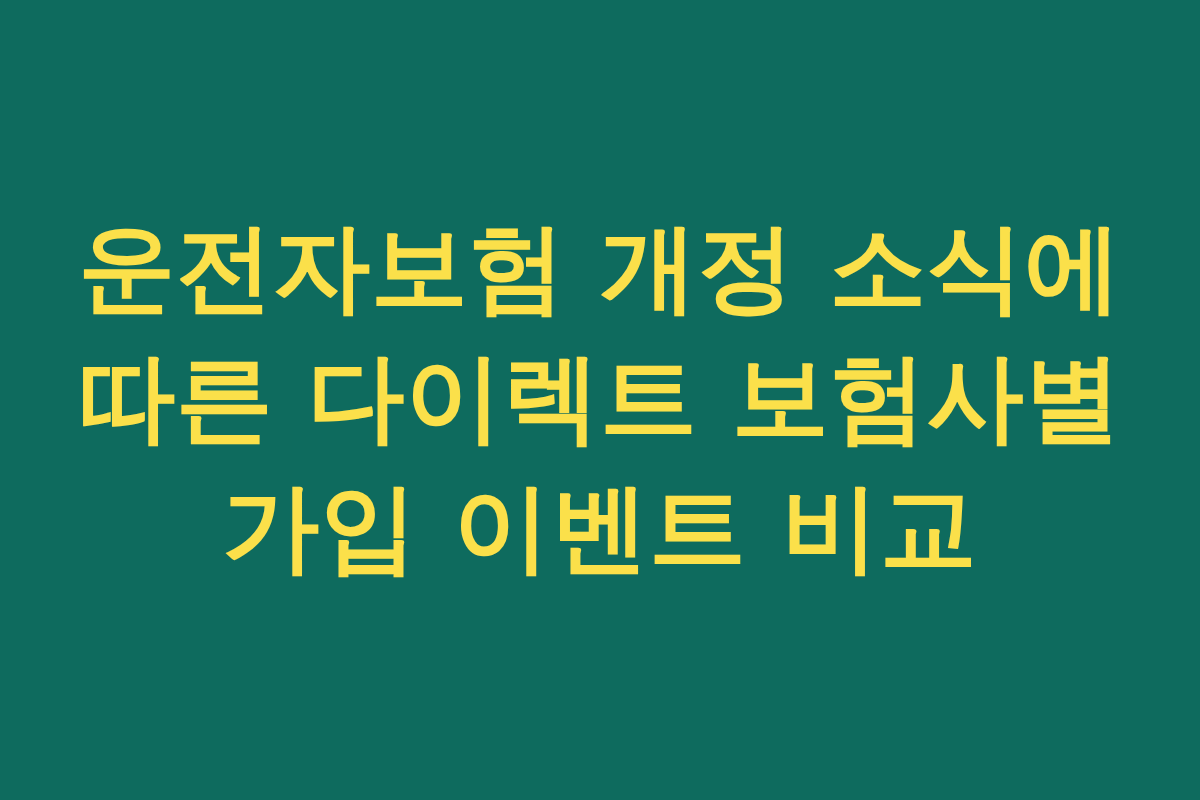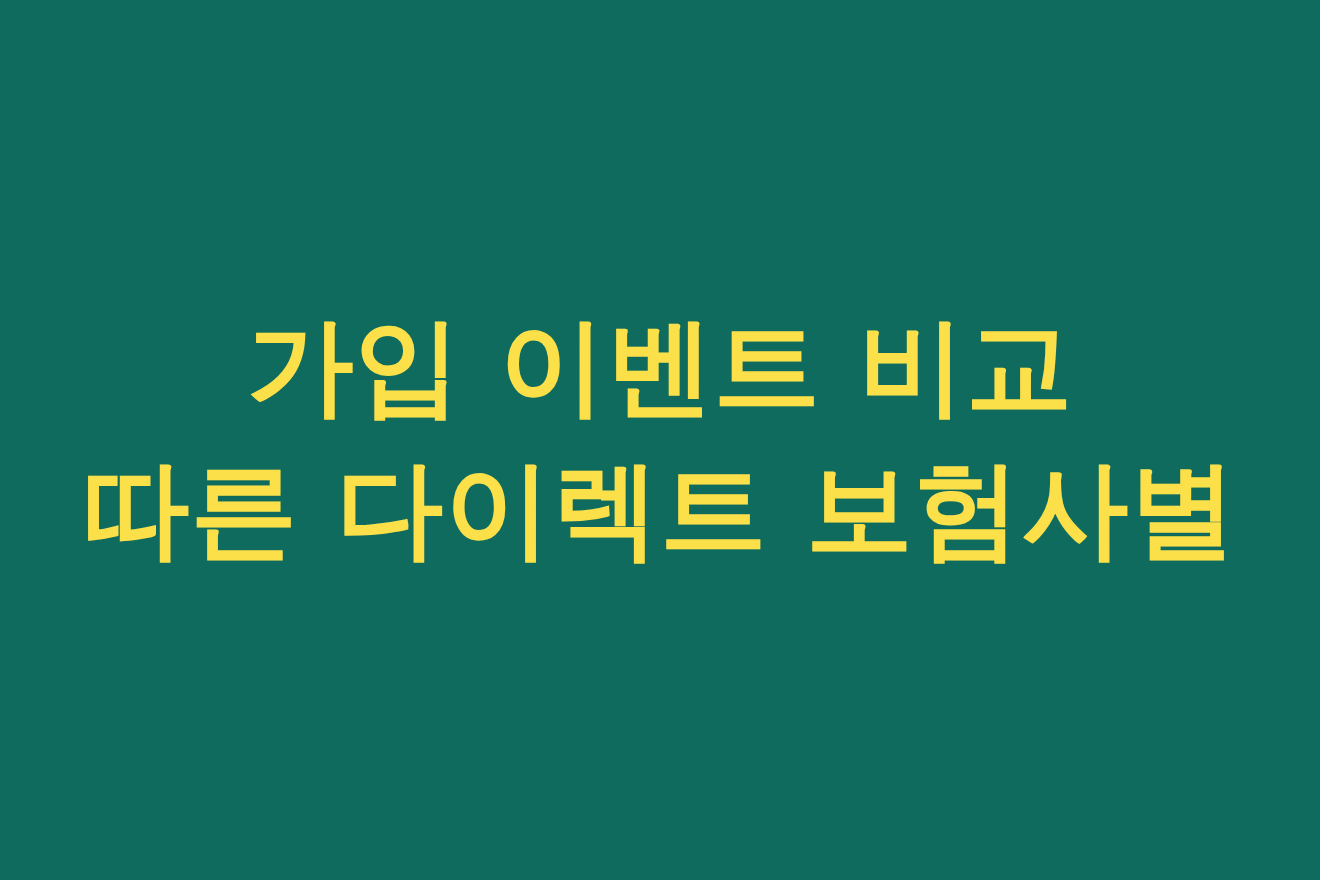--- a/index.html
+++ b/index.html
@@ -54,20 +54,21 @@
     letter-spacing: 1px;
   }
 </style>
 </head>
 <body>
 
 <div id="thumbnail-card" style="background-color: rgb(14, 107, 94);">
 
   <div id="headline-block">
 
+    <span class="headline-line" style="color: rgb(251, 224, 74);">운전자보험 개정 소식에</span>
+
+    <span class="headline-line" style="color: rgb(251, 224, 74);">따른 다이렉트 보험사별</span>
 
     <span class="headline-line" style="color: rgb(251, 224, 74);">가입 이벤트 비교</span>
-
-    <span class="headline-line" style="color: rgb(251, 224, 74);">따른 다이렉트 보험사별</span>
 
   </div>
 
 </div>
 
 </body></html>

